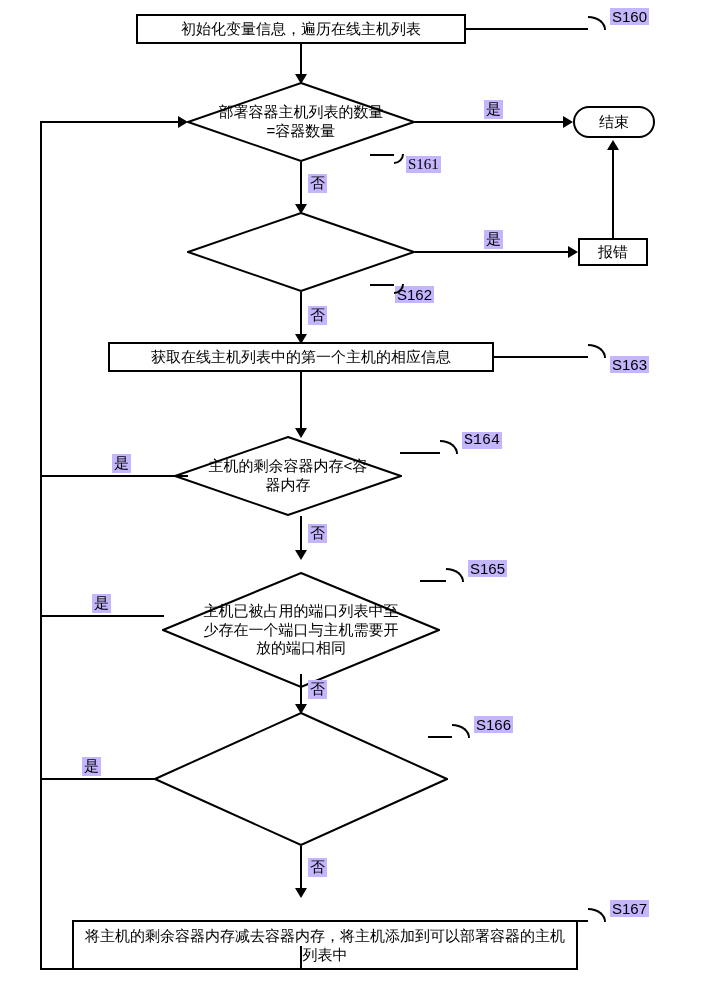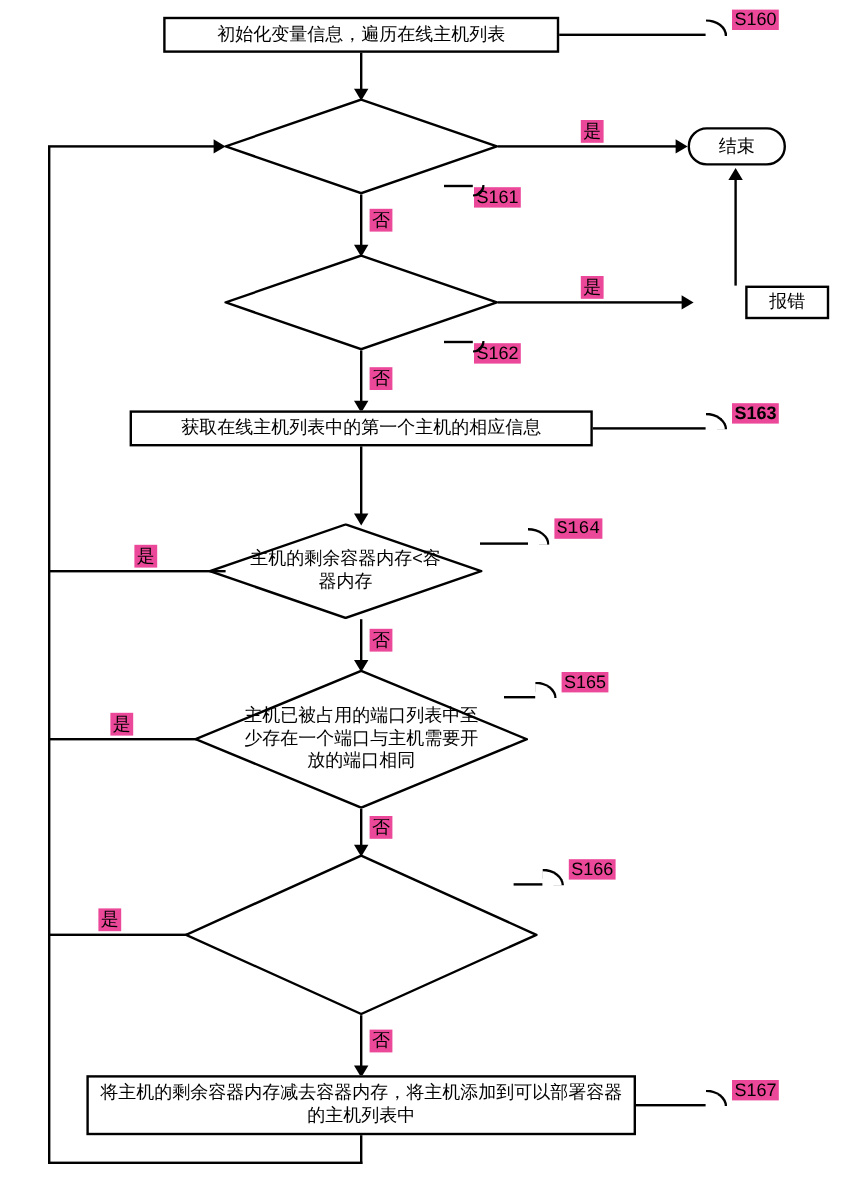--- a/index.html
+++ b/index.html
@@ -46,21 +46,21 @@
       border: 2px solid #000;
       border-radius: 999px;
       display: flex;
       align-items: center;
       justify-content: center;
       background: #fff;
     }
     .label {
       position: absolute;
       font-size: 15px;
-      background: #ec4899;
+      background: #c4b5fd;
       padding: 0 2px;
     }
     .line {
       position: absolute;
       background: #000;
     }
     .hline { height: 2px; }
     .vline { width: 2px; }
     .arrow-down {
       position: absolute;
@@ -103,22 +103,23 @@
 <div class="half-curve" style="left:588px; top:16px; width:18px; height:14px;"></div>
 <div class="label" style="left:610px; top:8px;">S160</div>
 
 <div class="vline line" style="left:300px; top:44px; height:32px;"></div>
 <div class="arrow-down" style="left:295px; top:74px;"></div>
 
 <div class="diamond" style="left:187px; top:82px; width:228px; height:80px;">
   <svg viewBox="0 0 228 80" preserveAspectRatio="none">
       <polygon points="114,1 227,40 114,79 1,40" fill="#fff" stroke="#000" stroke-width="2"></polygon>
     </svg>
-</div>
-<div class="label" style="left:395px; top:156px;">S161</div>
+  <div class="diamond-text">部署容器主机列表的数量=容器数量</div>
+</div>
+<div class="label" style="left:406px; top:156px;font-family:Liberation Serif, serif;">S161</div>
 <div class="hline line" style="left:370px; top:154px; width:24px;"></div>
 <div class="half-curve" style="left:394px; top:154px; width:10px; height:10px; transform:scaleY(-1);"></div>
 
 <div class="hline line" style="left:415px; top:121px; width:150px;"></div>
 <div class="arrow-right" style="left:563px; top:116px;"></div>
 <div class="label" style="left:484px; top:100px;">是</div>
 
 <div class="terminator" style="left:573px; top:106px; width:82px; height:32px;">
   <span>结束</span>
 </div>
@@ -133,37 +134,37 @@
     </svg>
 </div>
 <div class="label" style="left:395px; top:286px;">S162</div>
 <div class="hline line" style="left:370px; top:284px; width:24px;"></div>
 <div class="half-curve" style="left:394px; top:284px; width:10px; height:10px; transform:scaleY(-1);"></div>
 
 <div class="hline line" style="left:415px; top:251px; width:155px;"></div>
 <div class="arrow-right" style="left:568px; top:246px;"></div>
 <div class="label" style="left:484px; top:230px;">是</div>
 
-<div class="rect" style="left:578px; top:238px; width:70px; height:28px;margin-left:43px;">
+<div class="rect" style="left:578px; top:238px; width:70px; height:28px;">
   <span>报错</span>
 </div>
 
 <div class="vline line" style="left:612px; top:148px; height:90px;"></div>
 <div class="arrow-up" style="left:607px; top:140px;"></div>
 
 <div class="vline line" style="left:300px; top:292px; height:44px;"></div>
 <div class="arrow-down" style="left:295px; top:334px;"></div>
 <div class="label" style="left:308px; top:306px;">否</div>
 
 <div class="rect" style="left:108px; top:342px; width:386px; height:30px;">
   <span>获取在线主机列表中的第一个主机的相应信息</span>
 </div>
 <div class="hline line" style="left:494px; top:356px; width:94px;"></div>
 <div class="half-curve" style="left:588px; top:344px; width:18px; height:14px;"></div>
-<div class="label" style="left:610px; top:336px;font-weight:bold;">S163</div>
+<div class="label" style="left:610px; top:356px;">S163</div>
 
 <div class="vline line" style="left:300px; top:372px; height:58px;"></div>
 <div class="arrow-down" style="left:295px; top:428px;"></div>
 
 <div class="diamond" style="left:174px; top:436px; width:228px; height:80px;">
   <svg viewBox="0 0 228 80" preserveAspectRatio="none">
       <polygon points="114,1 227,40 114,79 1,40" fill="#fff" stroke="#000" stroke-width="2"></polygon>
     </svg>
   <div class="diamond-text">主机的剩余容器内存&lt;容器内存</div>
 </div>
@@ -171,21 +172,21 @@
 <div class="half-curve" style="left:440px; top:440px; width:18px; height:14px;"></div>
 <div class="label" style="left:462px; top:432px;font-family:Liberation Mono, monospace;">S164</div>
 
 <div class="hline line" style="left:40px; top:475px; width:148px;"></div>
 <div class="label" style="left:112px; top:454px;">是</div>
 
 <div class="vline line" style="left:300px; top:516px; height:36px;"></div>
 <div class="arrow-down" style="left:295px; top:550px;"></div>
 <div class="label" style="left:308px; top:524px;">否</div>
 
-<div class="diamond" style="left:162px; top:558px; width:278px; height:116px;">
+<div class="diamond" style="left:162px; top:572px; width:278px; height:116px;">
   <svg viewBox="0 0 278 116" preserveAspectRatio="none">
       <polygon points="139,1 277,58 139,115 1,58" fill="#fff" stroke="#000" stroke-width="2"></polygon>
     </svg>
   <div class="diamond-text" style="padding:0 38px;">主机已被占用的端口列表中至少存在一个端口与主机需要开放的端口相同</div>
 </div>
 <div class="hline line" style="left:420px; top:580px; width:26px;"></div>
 <div class="half-curve" style="left:446px; top:568px; width:18px; height:14px;"></div>
 <div class="label" style="left:468px; top:560px;">S165</div>
 
 <div class="hline line" style="left:40px; top:615px; width:124px;"></div>
@@ -204,21 +205,21 @@
 <div class="half-curve" style="left:452px; top:724px; width:18px; height:14px;"></div>
 <div class="label" style="left:474px; top:716px;">S166</div>
 
 <div class="hline line" style="left:40px; top:778px; width:116px;"></div>
 <div class="label" style="left:82px; top:757px;">是</div>
 
 <div class="vline line" style="left:300px; top:846px; height:44px;"></div>
 <div class="arrow-down" style="left:295px; top:888px;"></div>
 <div class="label" style="left:308px; top:858px;">否</div>
 
-<div class="rect" style="left:72px; top:896px; width:458px; height:50px;font-family:Liberation Serif, serif;">
+<div class="rect" style="left:72px; top:920px; width:506px; height:50px;">
   <span>将主机的剩余容器内存减去容器内存，将主机添加到可以部署容器的主机列表中</span>
 </div>
 <div class="hline line" style="left:530px; top:920px; width:58px;"></div>
 <div class="half-curve" style="left:588px; top:908px; width:18px; height:14px;"></div>
 <div class="label" style="left:610px; top:900px;">S167</div>
 
 <div class="vline line" style="left:40px; top:122px; height:848px;"></div>
 
 <div class="hline line" style="left:40px; top:121px; width:140px;"></div>
 <div class="arrow-right" style="left:178px; top:116px;"></div>

